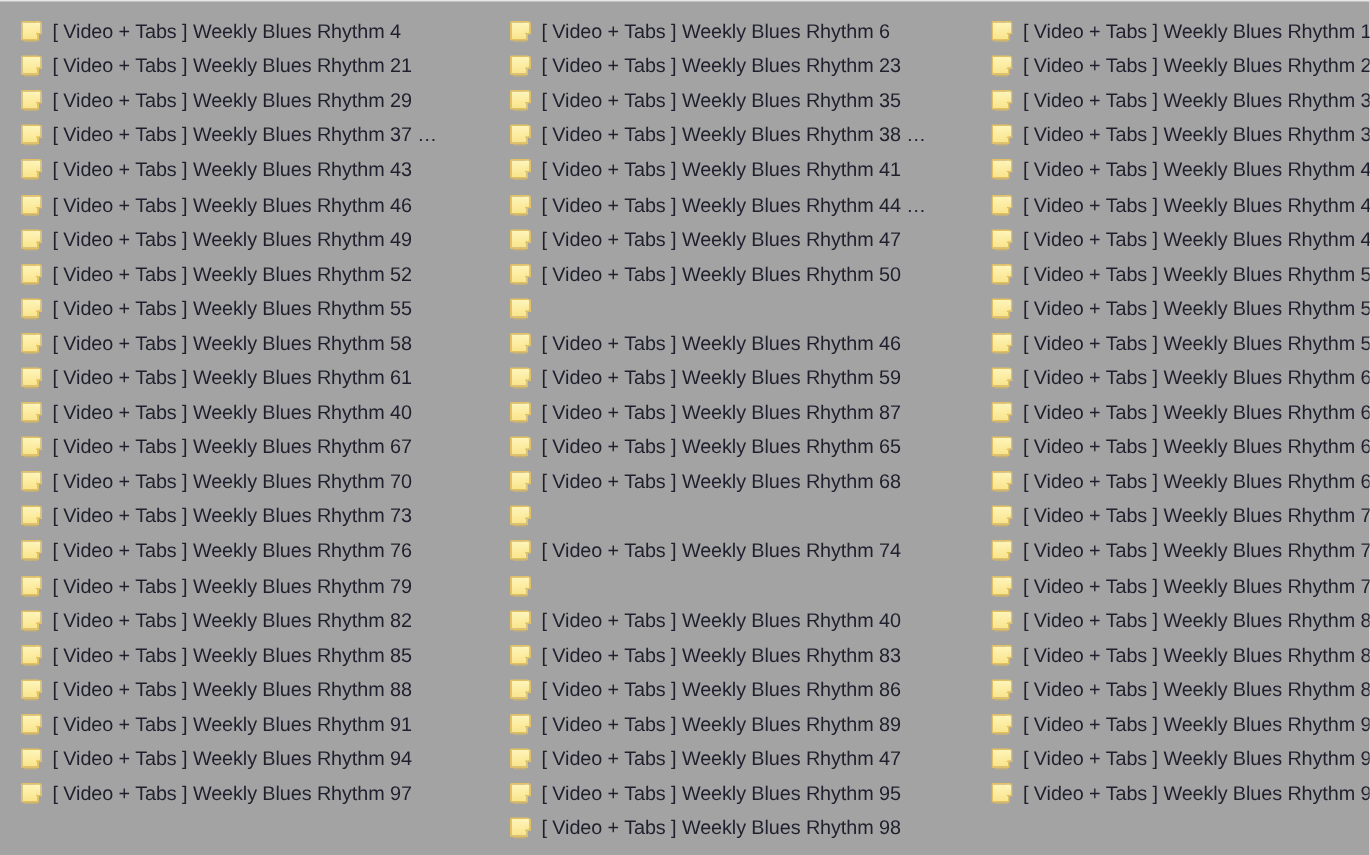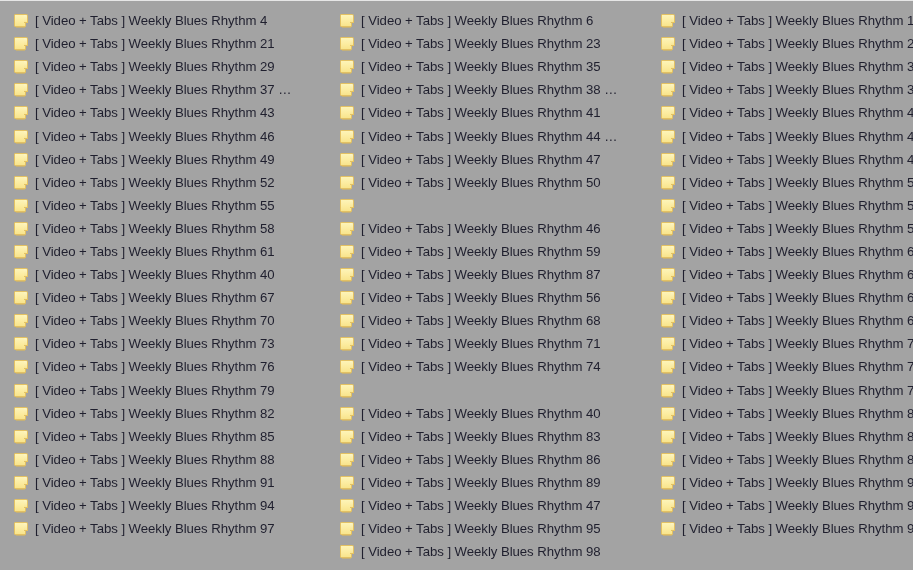--- a/index.html
+++ b/index.html
@@ -387,37 +387,36 @@
           <span class="shadow"></span>
     </span>
     <span class="item-label">[ Video + Tabs ] Weekly Blues Rhythm 87</span>
   </div>
       <div class="list-item">
     <span class="folder-icon">
       <span class="body"></span>
           <span class="tab"></span>
           <span class="shadow"></span>
     </span>
-    <span class="item-label">[ Video + Tabs ] Weekly Blues Rhythm 56</span>
+    <span class="item-label">[ Video + Tabs ] Weekly Blues Rhythm 65</span>
   </div>
       <div class="list-item">
     <span class="folder-icon">
       <span class="body"></span>
           <span class="tab"></span>
           <span class="shadow"></span>
     </span>
     <span class="item-label">[ Video + Tabs ] Weekly Blues Rhythm 68</span>
   </div>
       <div class="list-item">
     <span class="folder-icon">
       <span class="body"></span>
           <span class="tab"></span>
           <span class="shadow"></span>
     </span>
-    <span class="item-label">[ Video + Tabs ] Weekly Blues Rhythm 71</span>
   </div>
       <div class="list-item">
     <span class="folder-icon">
       <span class="body"></span>
           <span class="tab"></span>
           <span class="shadow"></span>
     </span>
     <span class="item-label">[ Video + Tabs ] Weekly Blues Rhythm 74</span>
   </div>
       <div class="list-item">

